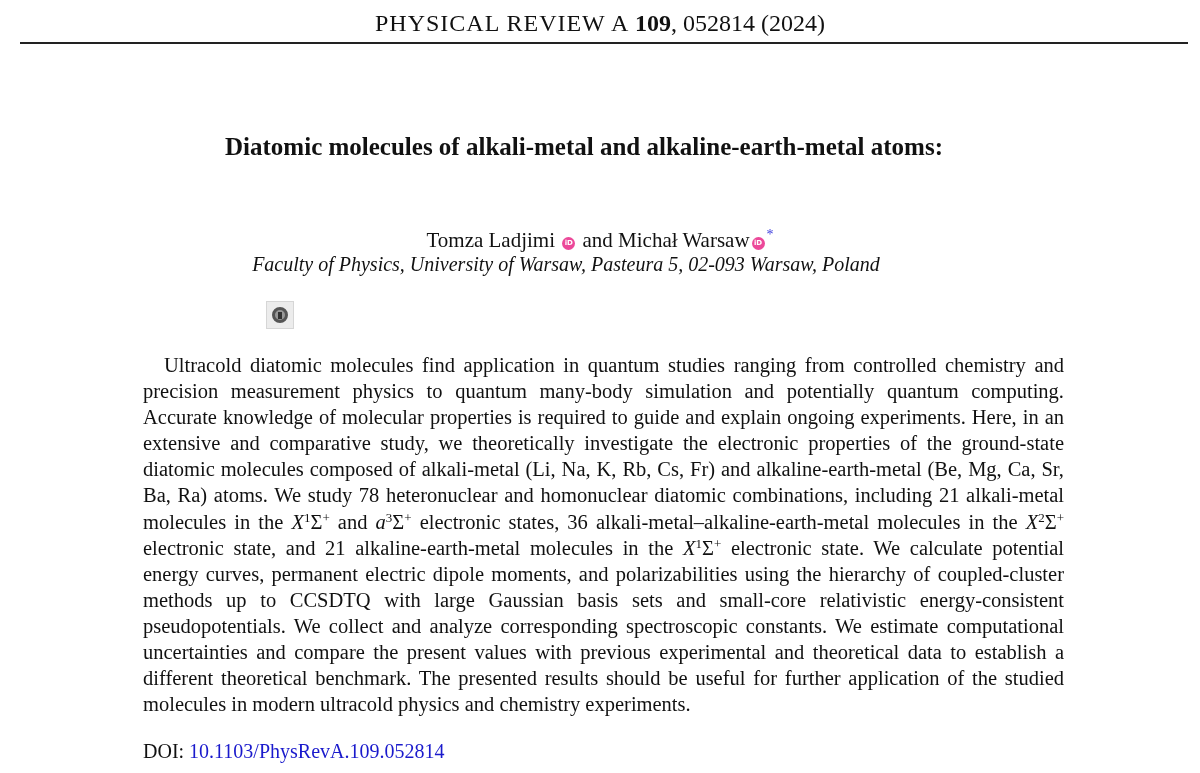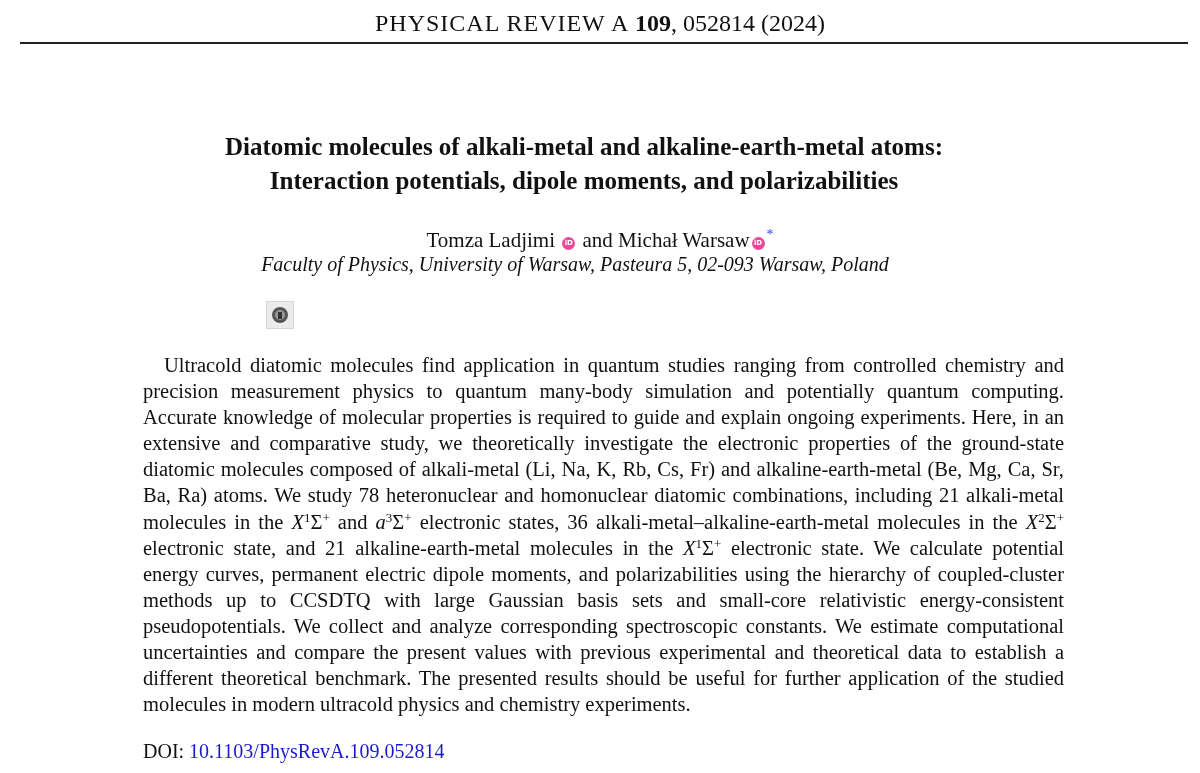--- a/index.html
+++ b/index.html
@@ -26,21 +26,21 @@
     font-size: 21px; line-height: 26px;
   }
   .orcid {
     display: inline-block; width: 13px; height: 13px; border-radius: 50%;
     background: #ec4899; color: #fff; font-family: "DejaVu Sans", sans-serif;
     font-size: 7px; line-height: 13px; text-align: center; vertical-align: 2px;
     font-weight: bold; margin: 0 2px;
   }
   .star { color: #3b3bdd; font-size: 14px; vertical-align: 8px; }
   .affil {
-    position: absolute; left: 9px; top: 251px; width: 1132px; text-align: center;
+    position: absolute; left: 0; top: 251px; width: 1132px; text-align: center;
     font-style: italic; font-size: 20px; line-height: 26px;
   }
   .dates {
     position: absolute; left: 266px; top: 300px; height: 30px;
     display: flex; align-items: center; font-size: 20px;
   }
   .crossmark {
     width: 28px; height: 28px; background: #ececec; border: 1px solid #d6d6d6;
     display: flex; align-items: center; justify-content: center; margin-right: 17px;
     box-sizing: border-box;
@@ -69,21 +69,20 @@
 <body>
 
 <div class="journal-header">
   <span>PHYSICAL REVIEW A</span>
   <span class="vol">109</span><span class="rest">, 052814 (2024)</span>
 </div>
 <div class="header-rule"></div>
 
 <div class="title">
   <div>Diatomic molecules of alkali-metal and alkaline-earth-metal atoms:</div>
-  <div>Interaction potentials, dipole moments, and polarizabilities</div>
 </div>
 
 <div class="authors">
   <span>Tomza Ladjimi</span>
   <span class="orcid">iD</span>
   <span>and</span>
   <span>Michał Warsaw</span><span class="orcid">iD</span><span class="star">*</span>
 </div>
 
 <div class="affil">Faculty of Physics, University of Warsaw, Pasteura 5, 02-093 Warsaw, Poland</div>

